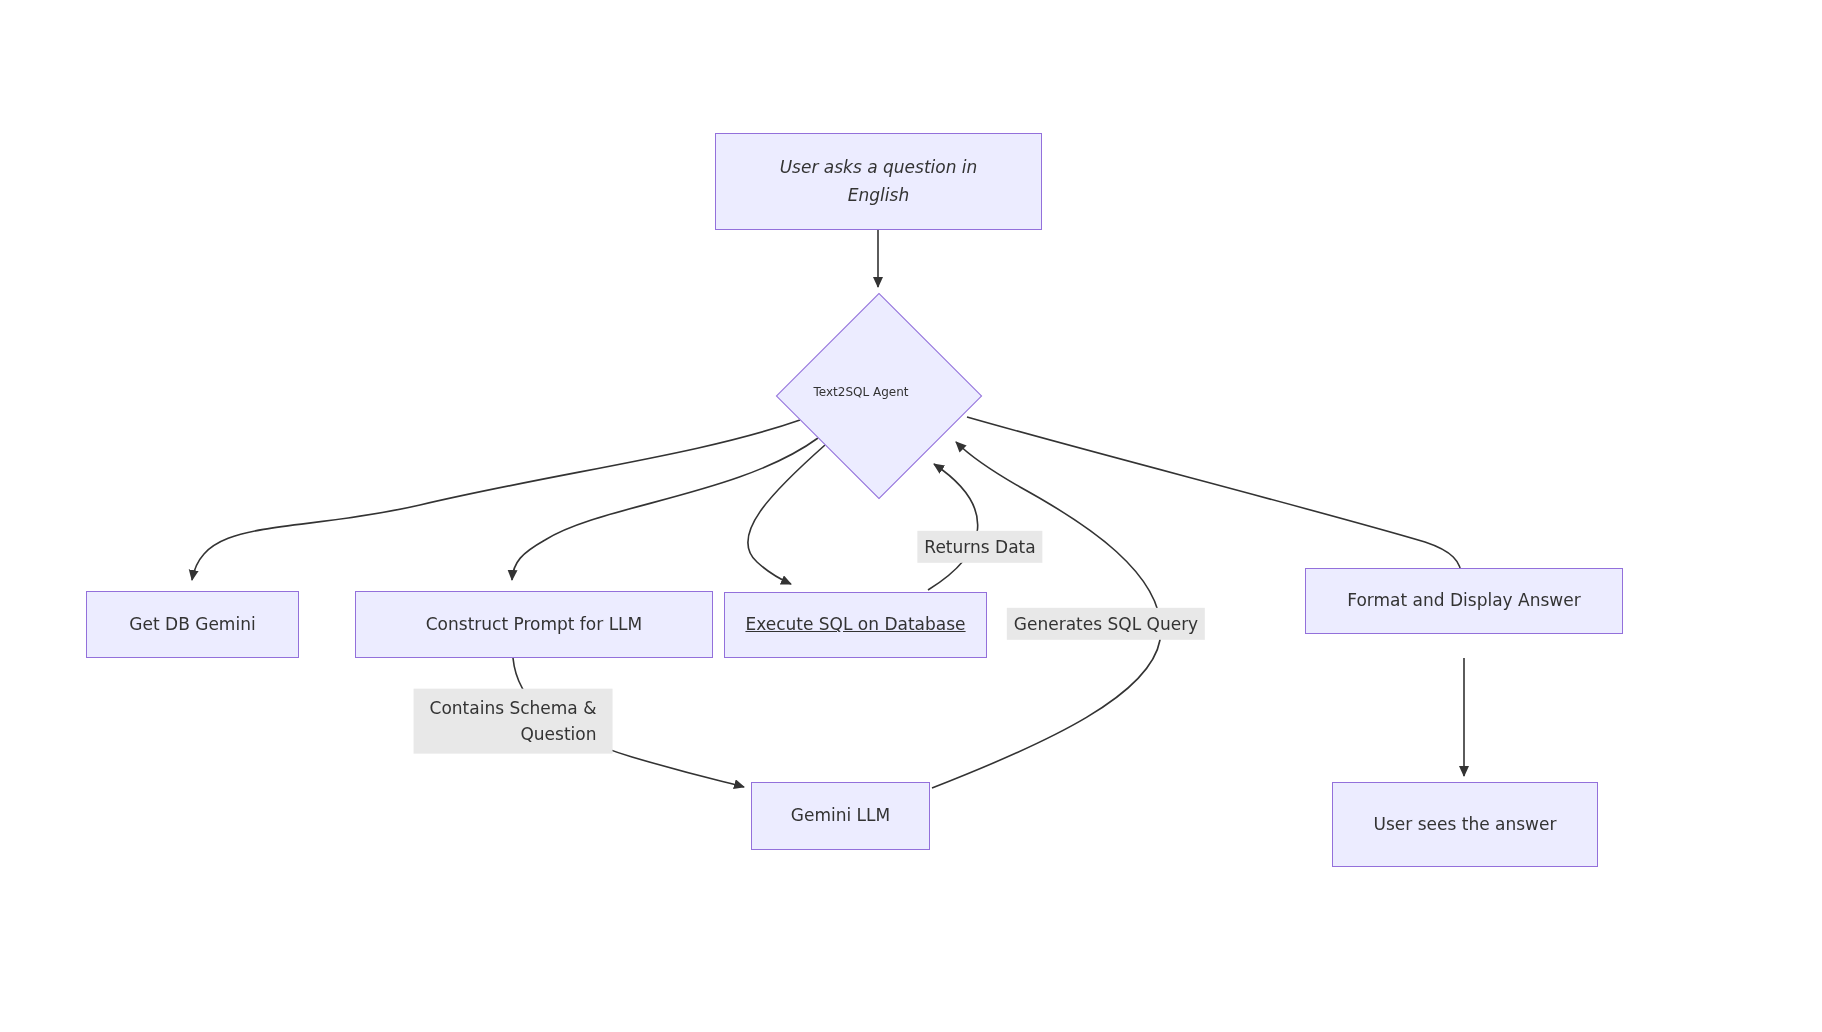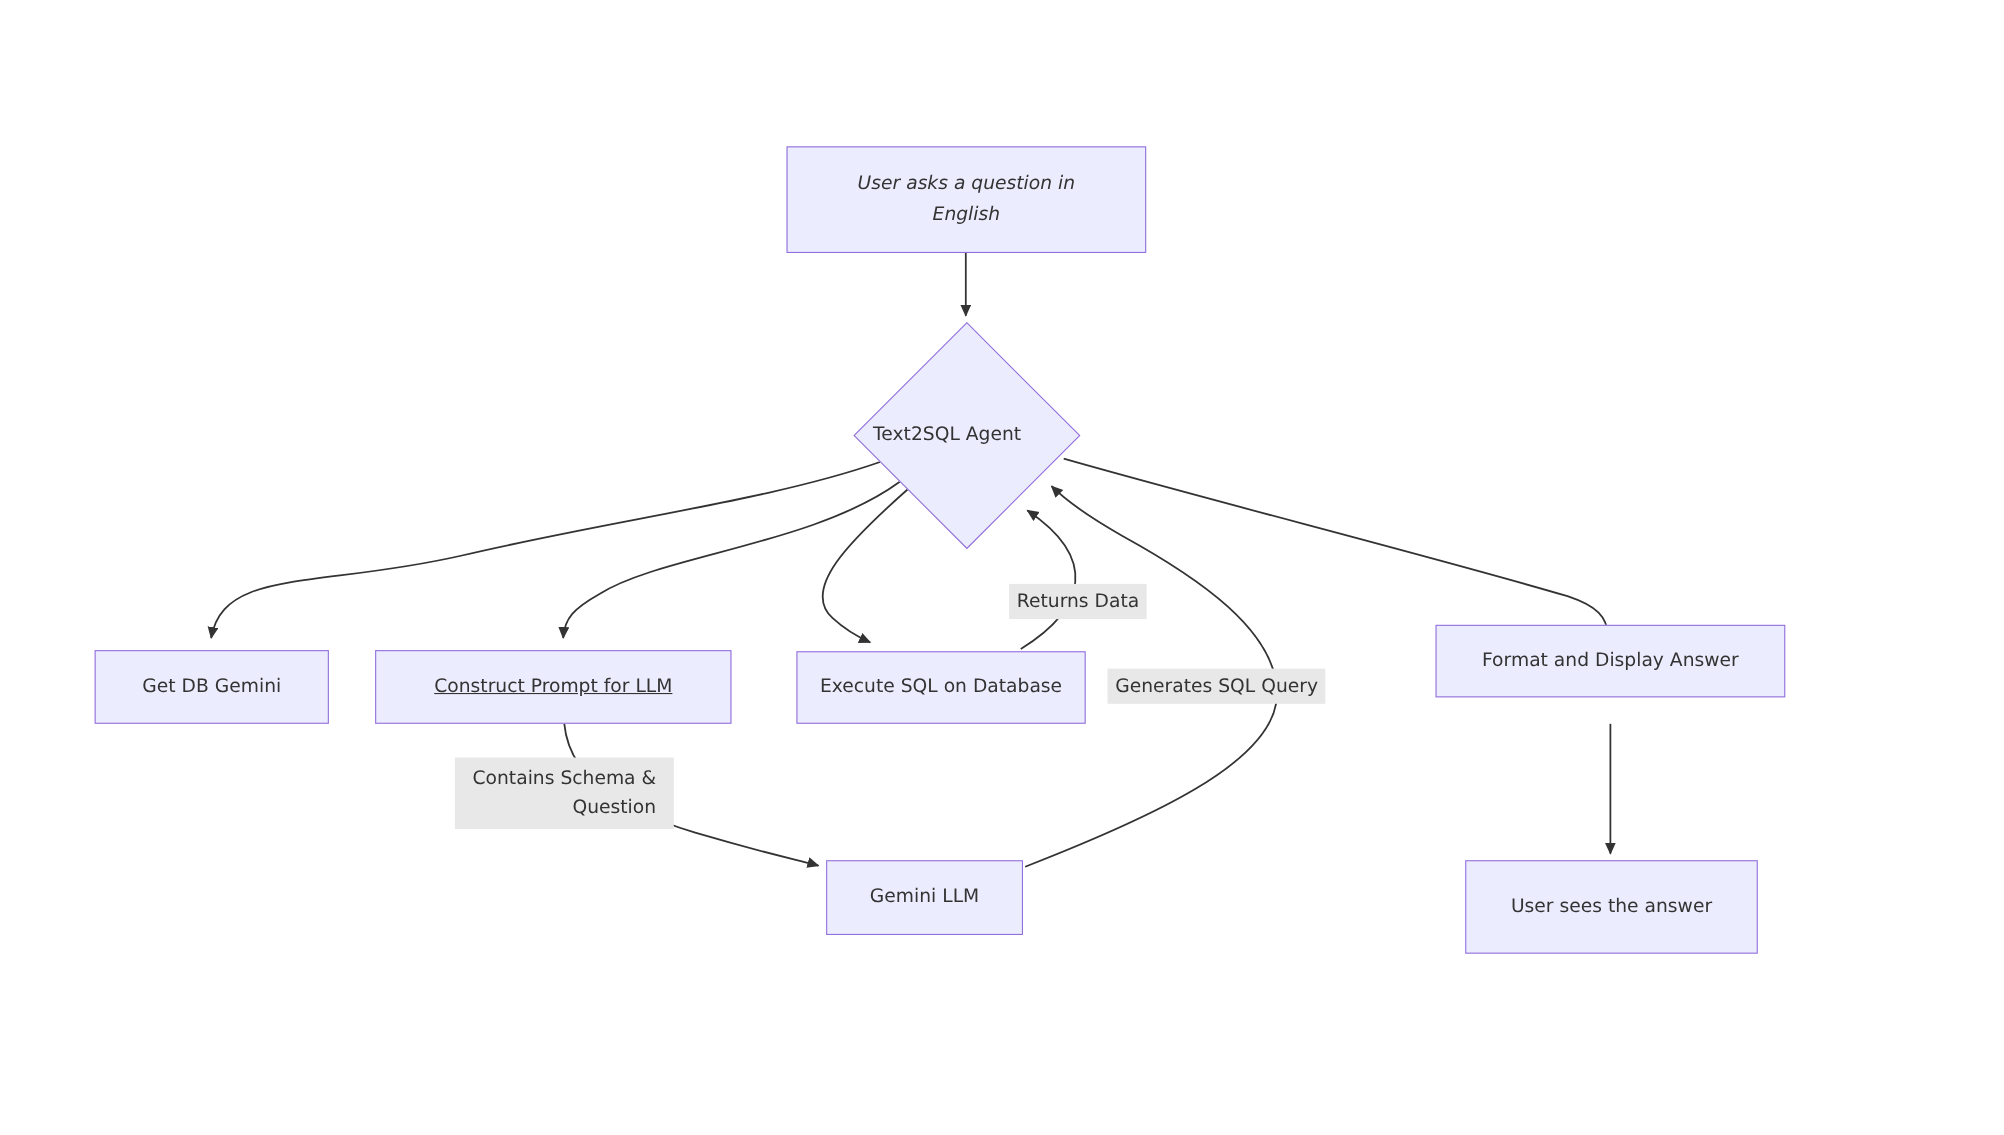--- a/index.html
+++ b/index.html
@@ -51,21 +51,21 @@
     height: 146px;
     background: var(--node-fill);
     border: 1.4px solid var(--node-border);
     transform: rotate(45deg);
   }
   .diamond-label {
     position: absolute;
     z-index: 3;
     width: 164px;
     text-align: center;
-    font-size: 17px;
+    font-size: 12px;
     color: var(--text);
   }
   .edge-label {
     position: absolute;
     z-index: 3;
     transform: translate(-50%, -50%);
     background: var(--edge-label-bg);
     padding: 3px 7px;
     font-size: 17px;
     line-height: 1.55;
@@ -107,23 +107,23 @@
   </svg>
 
   <div class="node" style="left:715px; top:133px; width:327px; height:97px;font-style:italic;">User asks a question in
 English</div>
 
   <div class="diamond-shape" style="left:806px; top:323px;"></div>
   <div class="diamond-label" style="left:779px; top:385px;">Text2SQL Agent</div>
 
   <div class="node" style="left:86px; top:591px; width:213px; height:67px;">Get DB Gemini</div>
 
-  <div class="node" style="left:341px; top:591px; width:324px; height:67px;text-decoration:underline;">Construct Prompt for LLM</div>
+  <div class="node" style="left:355px; top:591px; width:358px; height:67px;">Construct Prompt for LLM</div>
 
-  <div class="node" style="left:724px; top:592px; width:263px; height:66px;">Execute SQL on Database</div>
+  <div class="node" style="left:724px; top:592px; width:263px; height:66px;text-decoration:underline;">Execute SQL on Database</div>
 
   <div class="node" style="left:1305px; top:568px; width:318px; height:66px;">Format and Display Answer</div>
 
   <div class="node" style="left:751px; top:782px; width:179px; height:68px;">Gemini LLM</div>
 
   <div class="node" style="left:1332px; top:782px; width:266px; height:85px;">User sees the answer</div>
 
   <div class="edge-label" style="left:980px; top:547px;">Returns Data</div>
 
   <div class="edge-label" style="left:1106px; top:624px;">Generates SQL Query</div>

